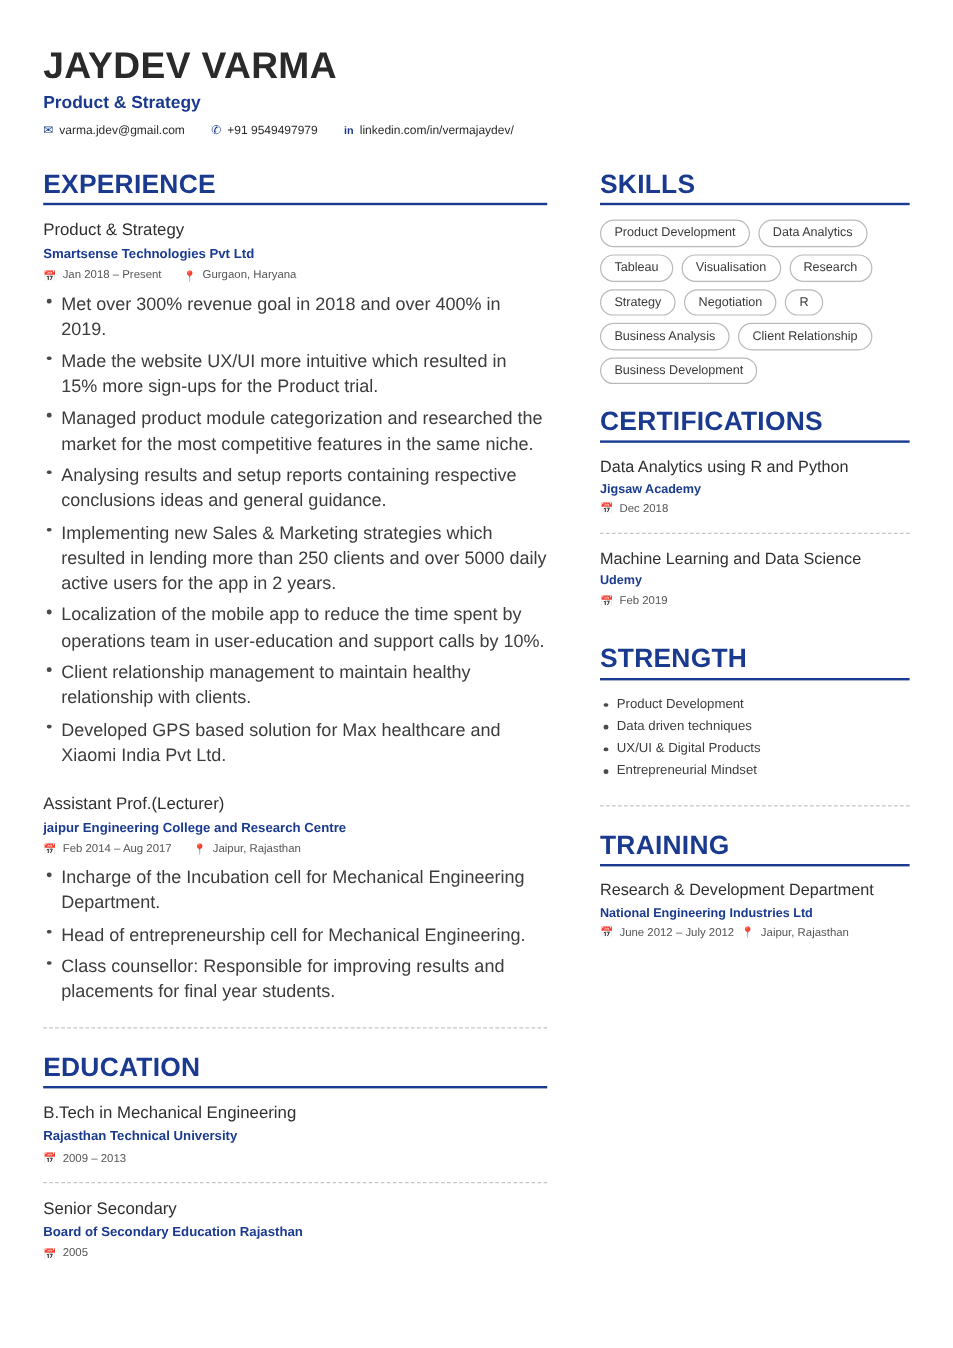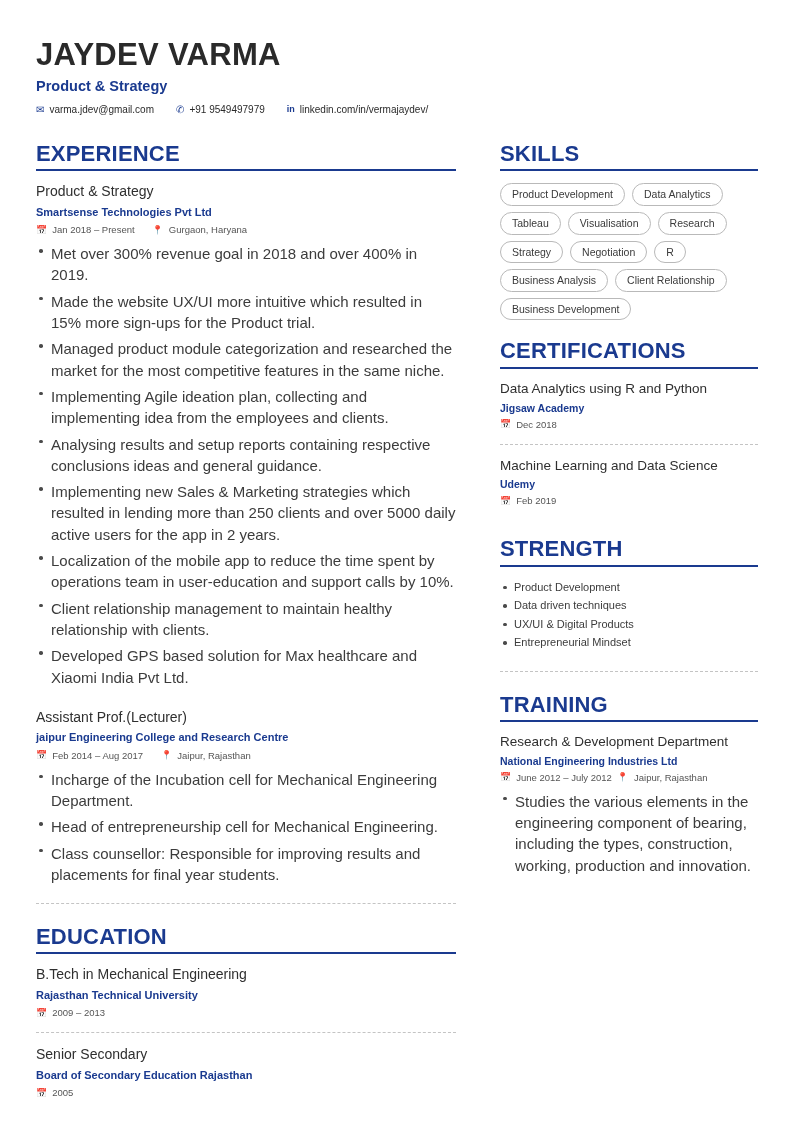--- a/index.html
+++ b/index.html
@@ -241,21 +241,20 @@
             </span>
             <span class="meta">
               <span class="ic">📍</span>
               <span>Gurgaon, Haryana</span>
             </span>
           </div>
           <ul class="bullets">
             <li>Met over 300% revenue goal in 2018 and over 400% in 2019.</li>
             <li>Made the website UX/UI more intuitive which resulted in 15% more sign-ups for the Product trial.</li>
             <li>Managed product module categorization and researched the market for the most competitive features in the same niche.</li>
-            <li>Implementing Agile ideation plan, collecting and implementing idea from the employees and clients.</li>
             <li>Analysing results and setup reports containing respective conclusions ideas and general guidance.</li>
             <li>Implementing new Sales &amp; Marketing strategies which resulted in lending more than 250 clients and over 5000 daily active users for the app in 2 years.</li>
             <li>Localization of the mobile app to reduce the time spent by operations team in user-education and support calls by 10%.</li>
             <li>Client relationship management to maintain healthy relationship with clients.</li>
             <li>Developed GPS based solution for Max healthcare and Xiaomi India Pvt Ltd.</li>
           </ul>
         </div>
 
         <div class="block-gap"></div>
 
@@ -385,21 +384,18 @@
           <div class="meta-row" style="gap:6px;">
             <span class="meta">
               <span class="ic">📅</span>
               <span>June 2012 – July 2012</span>
             </span>
             <span class="meta">
               <span class="ic">📍</span>
               <span>Jaipur, Rajasthan</span>
             </span>
           </div>
-          <ul class="bullets">
-            <li>Studies the various elements in the engineering component of bearing, including the types, construction, working, production and innovation.</li>
-          </ul>
         </div>
       </section>
 
     </div>
   </div>
 </div>
 
 </body></html>

